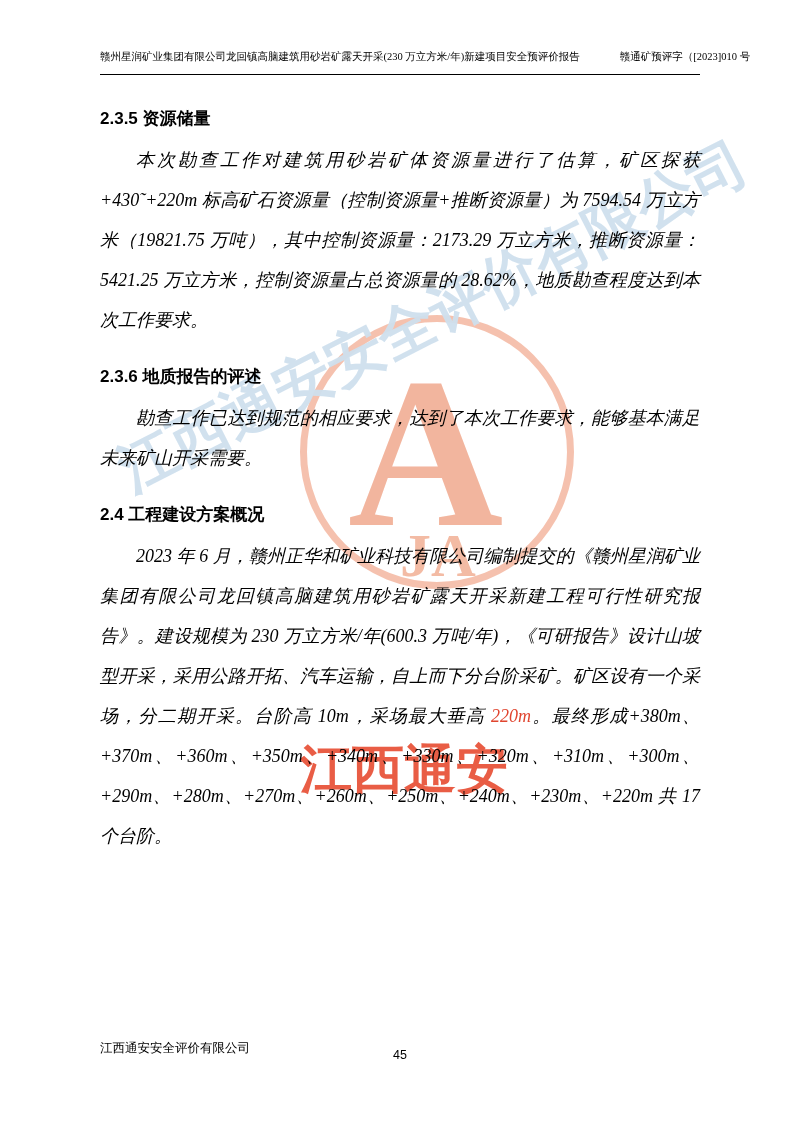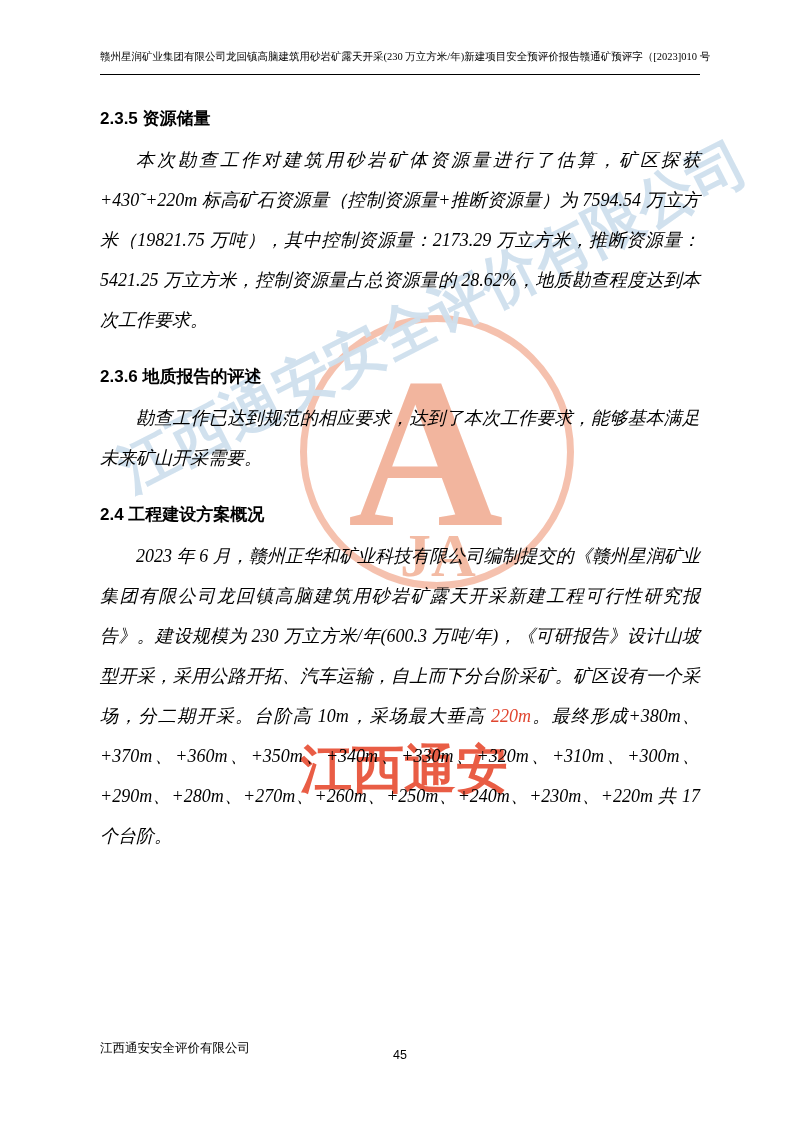--- a/index.html
+++ b/index.html
@@ -93,20 +93,21 @@
     top: 50px;
     width: 708px;
     padding: 0 100px;
     box-sizing: border-box;
     display: flex;
     justify-content: space-between;
     align-items: flex-end;
     font-size: 10.5px;
     font-family: "Liberation Serif", serif;
     z-index: 2;
+    gap: 40px;
   }
   .header-left { white-space: nowrap; }
   .header-right { white-space: nowrap; }
   .header-rule {
     position: absolute;
     left: 100px;
     top: 74px;
     width: 600px;
     height: 1px;
     background: #000;

